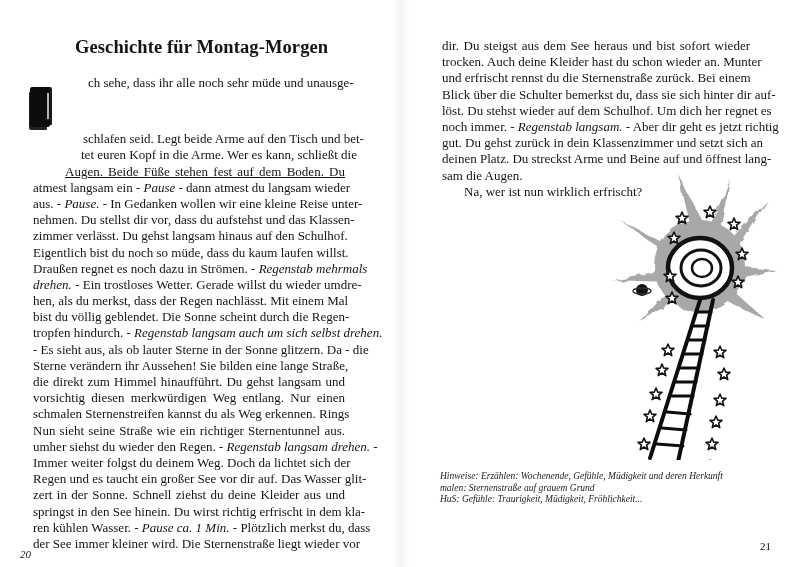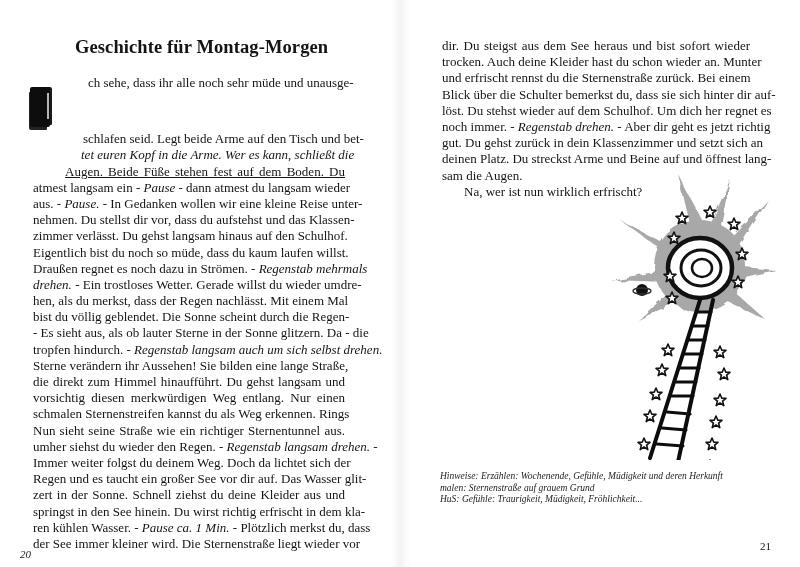--- a/index.html
+++ b/index.html
@@ -34,21 +34,21 @@
       font-size: 13px; line-height: 16.2px; text-align: justify;
     }
     .body-right {
       position: absolute; left: 42px; top: 38px; width: 308px;
       font-size: 13px; line-height: 16.2px; text-align: justify;
     }
     .ln { display: block; white-space: nowrap; text-align-last: justify; height: 16.2px; }
     .ln.last { text-align-last: left; }
     .ln.ind-cap { padding-left: 38px; }
     .ln.ind-cap2 { padding-left: 32px; }
-    .ln.ind-cap3 { padding-left: 28px; font-style: italic; }
+    .ln.ind-cap3 { padding-left: 28px; }
     .ln.ind-cap4 { padding-left: 0; text-decoration: underline; }
     .ln.para-ind { padding-left: 22px; text-align-last: left; }
     .it { font-style: italic; }
 
     .page-num {
       position: absolute; font-size: 11px; font-style: italic;
     }
     .pn-left { left: 20px; top: 548px; }
     .pn-right { left: 360px; top: 540px; font-style: normal; text-align: center; }
 
@@ -76,22 +76,22 @@
         <span class="ln ind-cap4" style="padding-left: 32px;"><span>Augen. Beide Füße stehen fest auf dem Boden. Du</span></span>
         <span class="ln"><span>atmest langsam ein - </span><span class="it">Pause</span><span> - dann atmest du langsam wieder</span></span>
         <span class="ln"><span>aus. - </span><span class="it">Pause.</span><span> - In Gedanken wollen wir eine kleine Reise unter-</span></span>
         <span class="ln"><span>nehmen. Du stellst dir vor, dass du aufstehst und das Klassen-</span></span>
         <span class="ln"><span>zimmer verlässt. Du gehst langsam hinaus auf den Schulhof.</span></span>
         <span class="ln"><span>Eigentlich bist du noch so müde, dass du kaum laufen willst.</span></span>
         <span class="ln"><span>Draußen regnet es noch dazu in Strömen. - </span><span class="it">Regenstab mehrmals</span></span>
         <span class="ln"><span class="it">drehen.</span><span> - Ein trostloses Wetter. Gerade willst du wieder umdre-</span></span>
         <span class="ln"><span>hen, als du merkst, dass der Regen nachlässt. Mit einem Mal</span></span>
         <span class="ln"><span>bist du völlig geblendet. Die Sonne scheint durch die Regen-</span></span>
+        <span class="ln"><span>tropfen hindurch. - </span><span class="it">Regenstab langsam auch um sich selbst drehen.</span></span>
         <span class="ln"><span>- Es sieht aus, als ob lauter Sterne in der Sonne glitzern. Da - die</span></span>
-        <span class="ln"><span>tropfen hindurch. - </span><span class="it">Regenstab langsam auch um sich selbst drehen.</span></span>
         <span class="ln"><span>Sterne verändern ihr Aussehen! Sie bilden eine lange Straße,</span></span>
         <span class="ln"><span>die direkt zum Himmel hinaufführt. Du gehst langsam und</span></span>
         <span class="ln"><span>vorsichtig diesen merkwürdigen Weg entlang. Nur einen</span></span>
         <span class="ln"><span>schmalen Sternenstreifen kannst du als Weg erkennen. Rings</span></span>
         <span class="ln"><span>Nun sieht seine Straße wie ein richtiger Sternentunnel aus.</span></span>
         <span class="ln"><span>umher siehst du wieder den Regen. - </span><span class="it">Regenstab langsam drehen.</span><span> -</span></span>
         <span class="ln"><span>Immer weiter folgst du deinem Weg. Doch da lichtet sich der</span></span>
         <span class="ln"><span>Regen und es taucht ein großer See vor dir auf. Das Wasser glit-</span></span>
         <span class="ln"><span>zert in der Sonne. Schnell ziehst du deine Kleider aus und</span></span>
         <span class="ln"><span>springst in den See hinein. Du wirst richtig erfrischt in dem kla-</span></span>
@@ -101,21 +101,21 @@
     <div class="page-num pn-left">20</div>
   </div>
 
   <div class="page page-right">
     <div class="body-right" id="body-right">
         <span class="ln"><span>dir. Du steigst aus dem See heraus und bist sofort wieder</span></span>
         <span class="ln"><span>trocken. Auch deine Kleider hast du schon wieder an. Munter</span></span>
         <span class="ln"><span>und erfrischt rennst du die Sternenstraße zurück. Bei einem</span></span>
         <span class="ln"><span>Blick über die Schulter bemerkst du, dass sie sich hinter dir auf-</span></span>
         <span class="ln"><span>löst. Du stehst wieder auf dem Schulhof. Um dich her regnet es</span></span>
-        <span class="ln"><span>noch immer. - </span><span class="it">Regenstab drehen.</span><span> - Aber dir geht es jetzt richtig</span></span>
+        <span class="ln"><span>noch immer. - </span><span class="it">Regenstab langsam.</span><span> - Aber dir geht es jetzt richtig</span></span>
         <span class="ln"><span>gut. Du gehst zurück in dein Klassenzimmer und setzt sich an</span></span>
         <span class="ln"><span>deinen Platz. Du streckst Arme und Beine auf und öffnest lang-</span></span>
         <span class="ln last"><span>sam die Augen.</span></span>
         <span class="ln para-ind">Na, wer ist nun wirklich erfrischt?</span>
       </div>
 
     <svg class="illustration" viewBox="0 0 200 300">
       <defs>
         <filter id="rough" x="-20%" y="-20%" width="140%" height="140%">
           <feTurbulence type="fractalNoise" baseFrequency="0.08" numOctaves="2" result="n"></feTurbulence>

